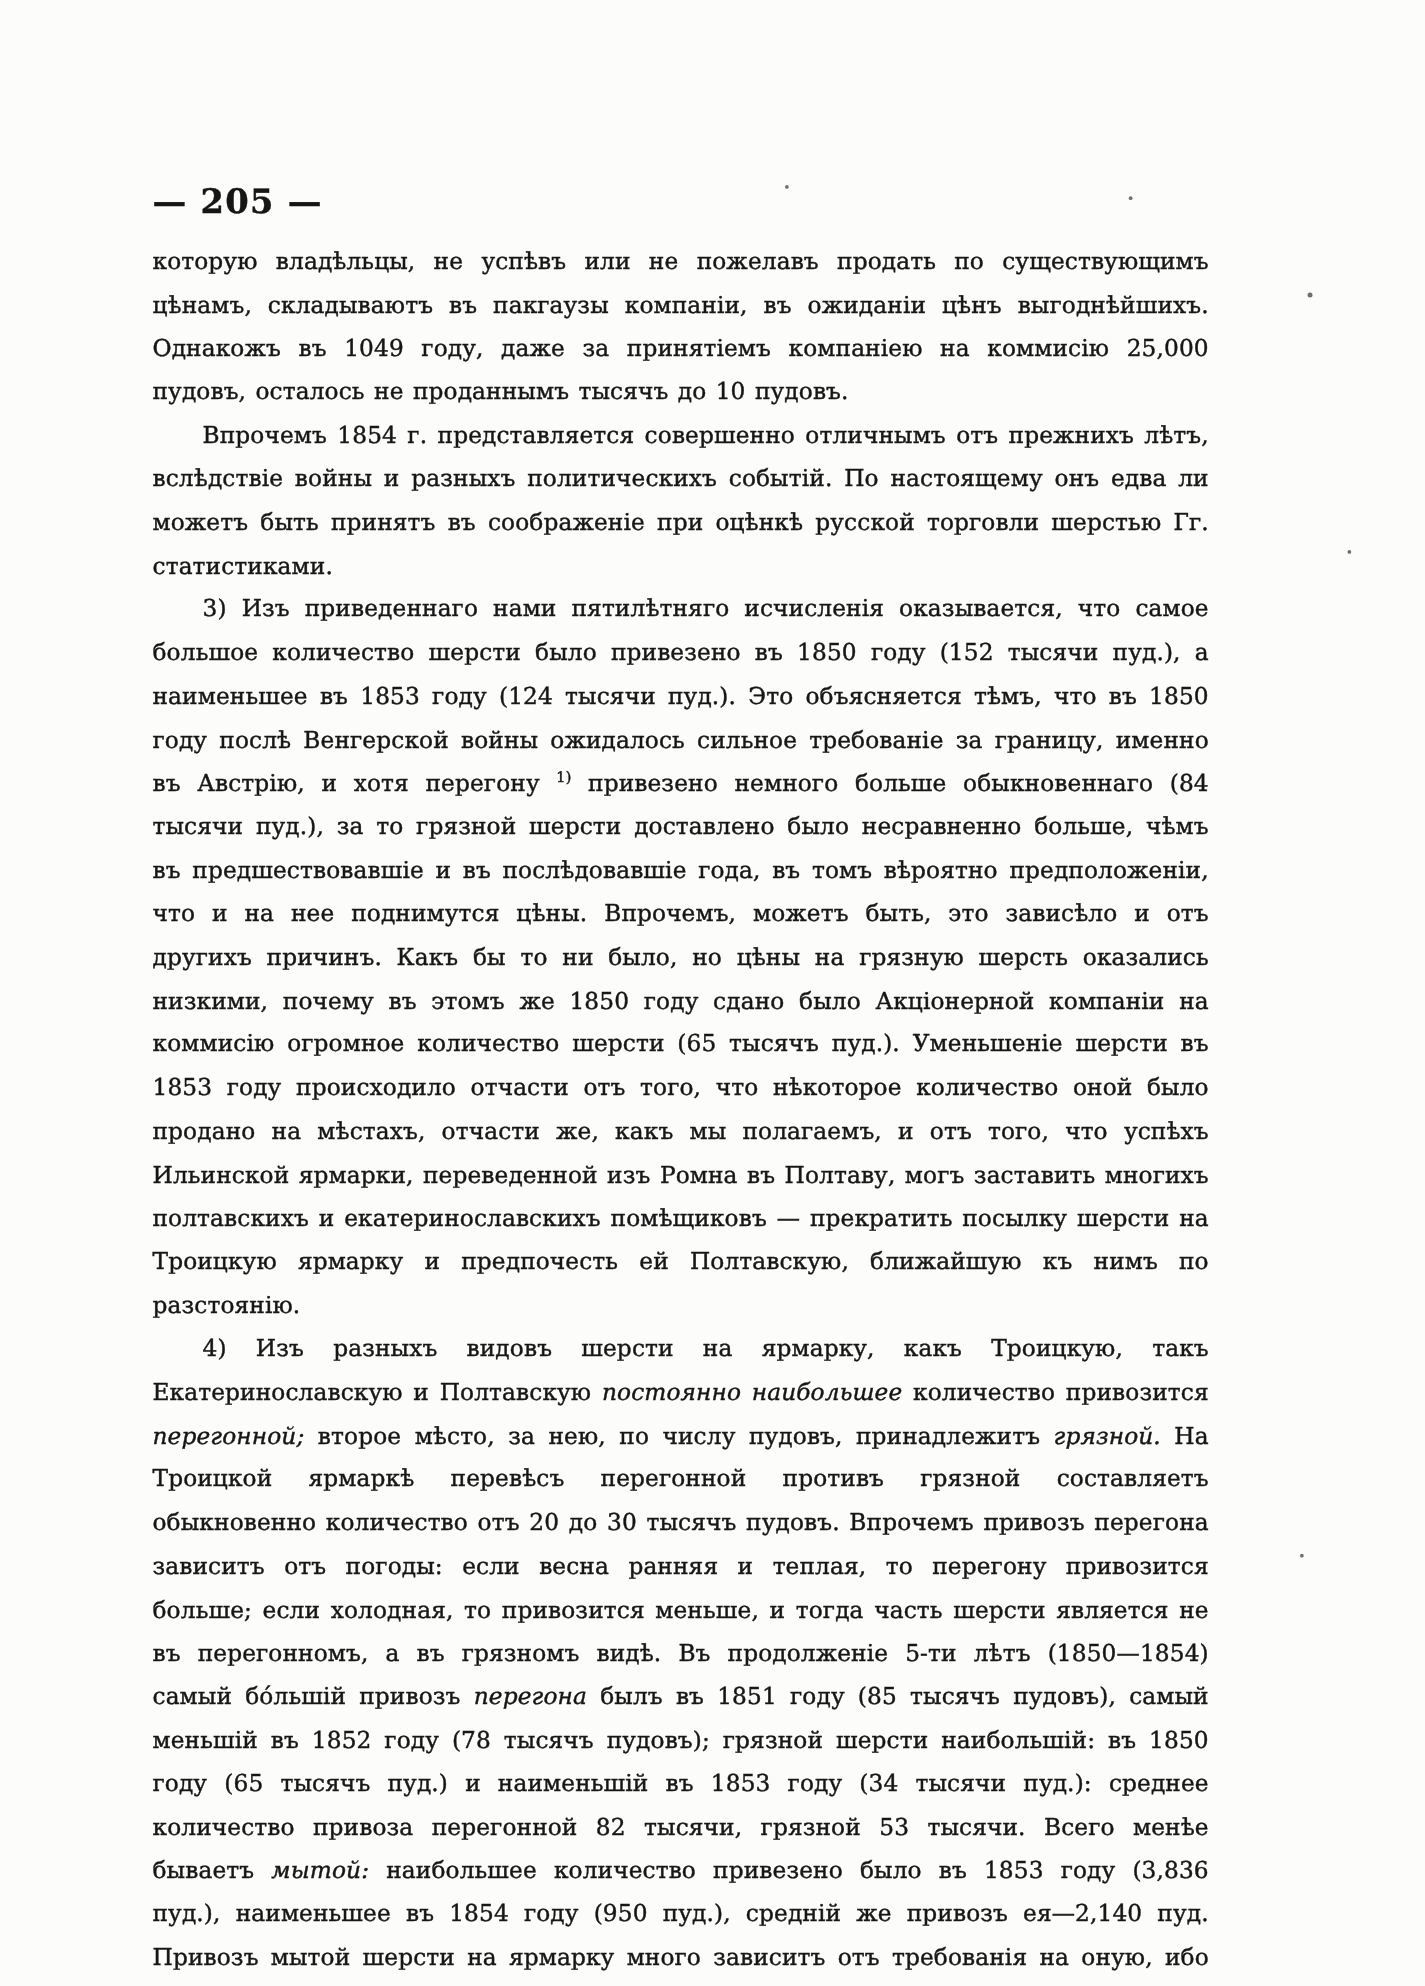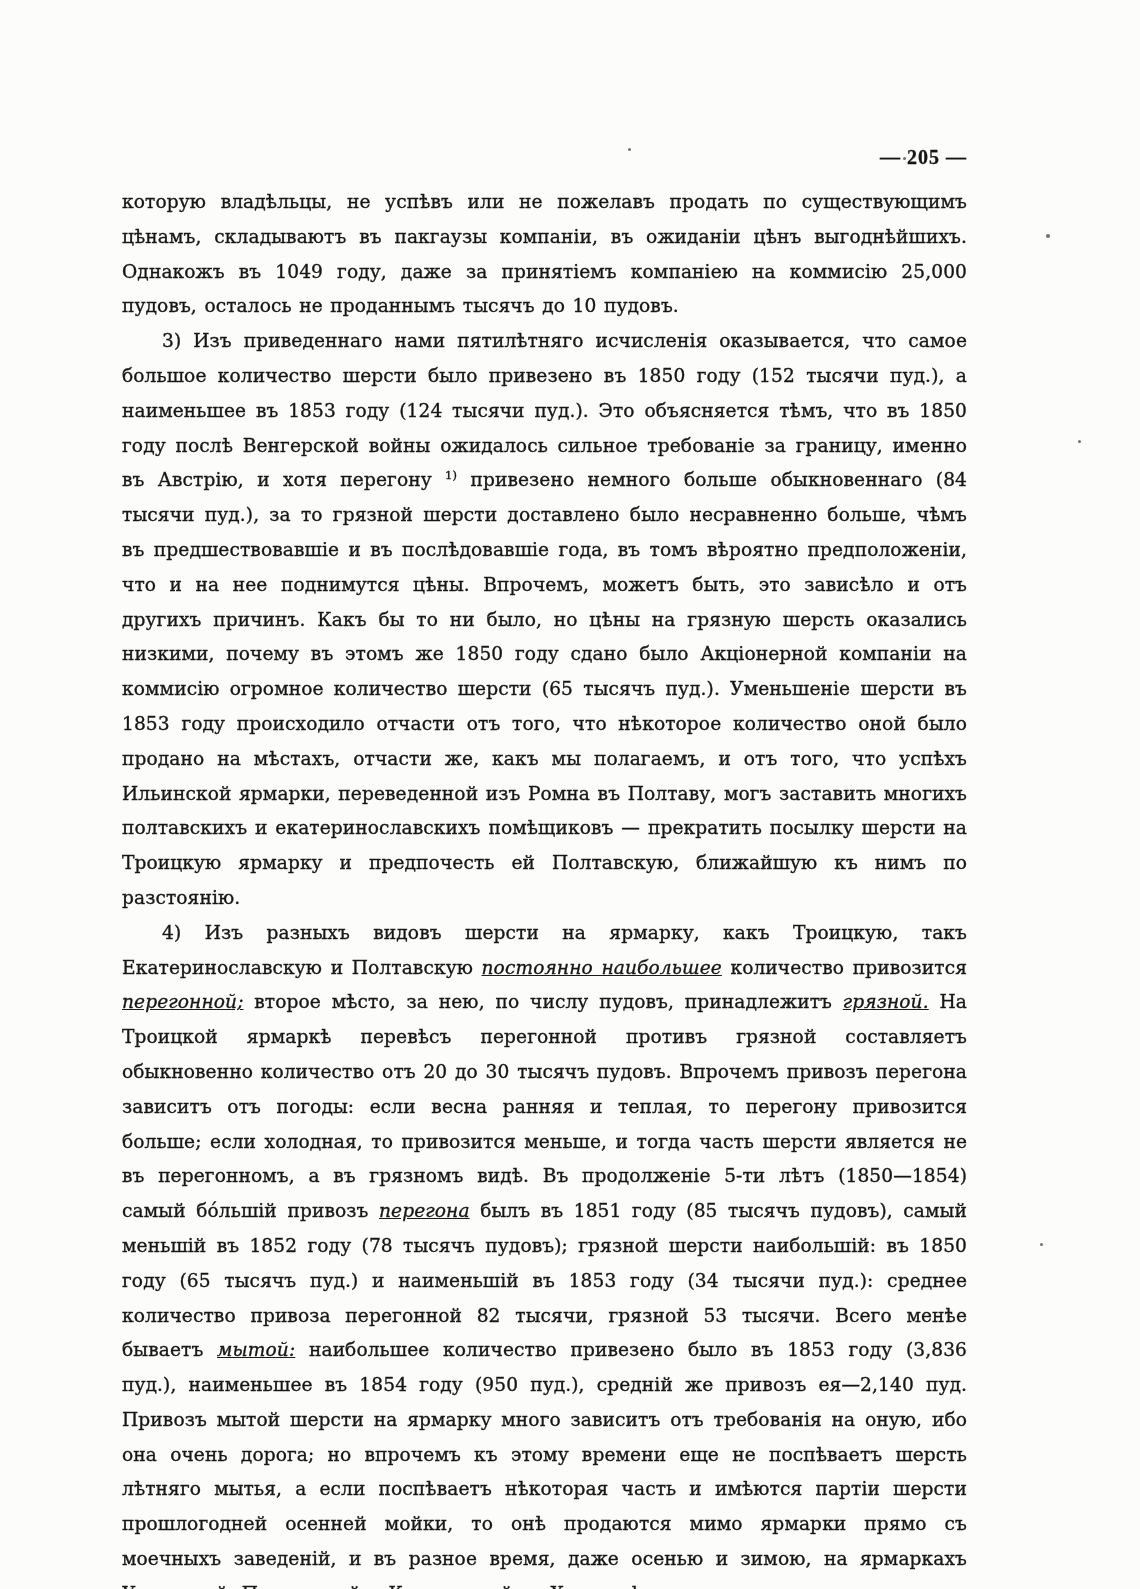--- a/index.html
+++ b/index.html
@@ -15,44 +15,43 @@
     background: #fcfcfa;
     box-shadow: 0 0 6px rgba(0,0,0,.25);
     font-family: "DejaVu Serif", serif;
     color: #161616;
     overflow: hidden;
   }
   .content {
     padding: 146px 173px 0 122px;
   }
   .page-head {
-    text-align: right;
-    font-size: 20px;
+    text-align: left;
+    font-size: 27px;
     font-weight: 700;
     letter-spacing: 1px;
     margin-bottom: 16px;
-    font-family: Liberation Serif, serif;
     -webkit-text-stroke: 0.3px #161616;
   }
   .body-text {
     font-size: 18.6px;
     line-height: 34.8px;
     text-align: justify;
     word-spacing: 1.5px;
     letter-spacing: 0.1px;
     -webkit-text-stroke: 0.35px #1a1a1a;
   }
   .para {
     margin: 0;
     text-indent: 40px;
   }
   .para.no-indent {
     text-indent: 0;
   }
-  .it { font-style: italic; text-decoration: underline; }
+  .it { font-style: italic; }
   .sup {
     font-size: 62%;
     vertical-align: super;
     line-height: 0;
   }
   
   .speckle {
     position: absolute;
     background: #6f6f6d;
     border-radius: 50%;
@@ -71,20 +70,21 @@
   <div class="content">
 
     <div class="page-head">
       <span>— 205 —</span>
     </div>
 
     <div class="body-text">
 
       <p class="para no-indent"><span>которую владѣльцы, не успѣвъ или не пожелавъ продать по существующимъ цѣнамъ, складываютъ въ пакгаузы компаніи, въ ожиданіи цѣнъ выгоднѣйшихъ. Однакожъ въ 1049 году, даже за принятіемъ компаніею на коммисію 25,000 пудовъ, осталось не проданнымъ тысячъ до 10 пудовъ.</span></p>
 
+      <p class="para"><span>Впрочемъ 1854 г. представляется совершенно отличнымъ отъ прежнихъ лѣтъ, вслѣдствіе войны и разныхъ политическихъ событій. По настоящему онъ едва ли можетъ быть принятъ въ соображеніе при оцѣнкѣ русской торговли шерстью Гг. статистиками.</span></p>
 
       <p class="para"><span>3) Изъ приведеннаго нами пятилѣтняго исчисленія оказывается, что самое большое количество шерсти было привезено въ 1850 году (152 тысячи пуд.), а наименьшее въ 1853 году (124 тысячи пуд.). Это объясняется тѣмъ, что въ 1850 году послѣ Венгерской войны ожидалось сильное требованіе за границу, именно въ Австрію, и хотя перегону </span><span class="sup">1)</span><span> привезено немного больше обыкновеннаго (84 тысячи пуд.), за то грязной шерсти доставлено было несравненно больше, чѣмъ въ предшествовавшіе и въ послѣдовавшіе года, въ томъ вѣроятно предположеніи, что и на нее поднимутся цѣны. Впрочемъ, можетъ быть, это зависѣло и отъ другихъ причинъ. Какъ бы то ни было, но цѣны на грязную шерсть оказались низкими, почему въ этомъ же 1850 году сдано было Акціонерной компаніи на коммисію огромное количество шерсти (65 тысячъ пуд.). Уменьшеніе шерсти въ 1853 году происходило отчасти отъ того, что нѣкоторое количество оной было продано на мѣстахъ, отчасти же, какъ мы полагаемъ, и отъ того, что успѣхъ Ильинской ярмарки, переведенной изъ Ромна въ Полтаву, могъ заставить многихъ полтавскихъ и екатеринославскихъ помѣщиковъ — прекратить посылку шерсти на Троицкую ярмарку и предпочесть ей Полтавскую, ближайшую къ нимъ по разстоянію.</span></p>
 
       <p class="para"><span>4) Изъ разныхъ видовъ шерсти на ярмарку, какъ Троицкую, такъ Екатеринославскую и Полтавскую </span><span class="it">постоянно наибольшее</span><span> количество привозится </span><span class="it">перегонной;</span><span> второе мѣсто, за нею, по числу пудовъ, принадлежитъ </span><span class="it">грязной.</span><span> На Троицкой ярмаркѣ перевѣсъ перегонной противъ грязной составляетъ обыкновенно количество отъ 20 до 30 тысячъ пудовъ. Впрочемъ привозъ перегона зависитъ отъ погоды: если весна ранняя и теплая, то перегону привозится больше; если холодная, то привозится меньше, и тогда часть шерсти является не въ перегонномъ, а въ грязномъ видѣ. Въ продолженіе 5-ти лѣтъ (1850—1854) самый бо́льшій привозъ </span><span class="it">перегона</span><span> былъ въ 1851 году (85 тысячъ пудовъ), самый меньшій въ 1852 году (78 тысячъ пудовъ); грязной шерсти наибольшій: въ 1850 году (65 тысячъ пуд.) и наименьшій въ 1853 году (34 тысячи пуд.): среднее количество привоза перегонной 82 тысячи, грязной 53 тысячи. Всего менѣе бываетъ </span><span class="it">мытой:</span><span> наибольшее количество привезено было въ 1853 году (3,836 пуд.), наименьшее въ 1854 году (950 пуд.), средній же привозъ ея—2,140 пуд. Привозъ мытой шерсти на ярмарку много зависитъ отъ требованія на оную, ибо она очень дорога; но впрочемъ къ этому времени еще не поспѣваетъ шерсть лѣтняго мытья, а если поспѣваетъ нѣкоторая часть и имѣются партіи шерсти прошлогодней осенней мойки, то онѣ продаются мимо ярмарки прямо съ моечныхъ заведеній, и въ разное время, даже осенью и зимою, на ярмаркахъ Успенской, Покровской и Крешенской въ Харьковѣ </span></p>
 
     </div>
 
   </div>
 
   <div class="speckle sp1"></div>

